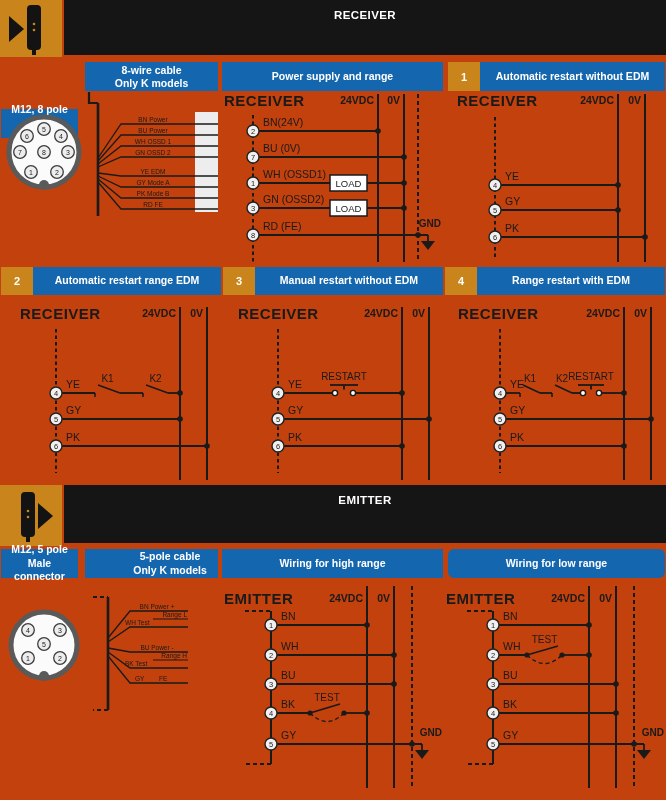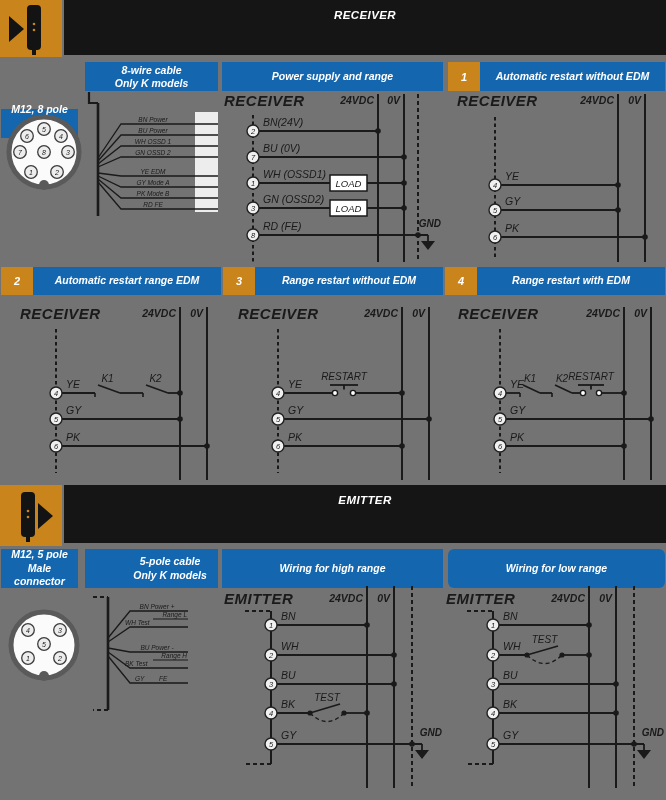--- a/index.html
+++ b/index.html
@@ -1,17 +1,17 @@
 <!DOCTYPE html>
 <html style="--blue: #1467af; --orange: #c9851c; --bar: #151515;"><head>
 <meta charset="utf-8">
 <style>
   html,body{margin:0;padding:0;background:#fff;}
-  .page{position:relative;width:666px;height:800px;background:#737373;overflow:hidden;
-        font-family:"Liberation Sans",sans-serif;font-style:italic;}
+  .page{position:relative;width:666px;height:800px;background:#c2410c;overflow:hidden;
+        font-family:"Liberation Sans",sans-serif;}
   .logo-box{position:absolute;left:0;width:62px;background:var(--orange,#c9851c);
             display:flex;align-items:center;justify-content:center;}
   .banner-bar{position:absolute;left:64px;width:602px;background:var(--bar,#151515);
               color:#fff;font-weight:bold;font-size:11.5px;letter-spacing:.4px;
               display:flex;justify-content:center;align-items:flex-start;
               padding-top:9px;box-sizing:border-box;}
   .hrow{position:absolute;left:0;width:666px;}
   .hcell{position:absolute;top:0;height:29px;background:var(--blue,#1467af);
          color:#fff;display:flex;box-sizing:border-box;}
   .hbadge{width:32px;flex:none;background:var(--orange,#c9851c);display:flex;
@@ -174,21 +174,21 @@
   <div class="hrow" id="hrow2" style="top:267px;height:28px">
       <div class="hcell" style="left: 1px; width: 220px; height: 100%;">
         <div class="hbadge">2</div>
         <div class="htext">
           <div>Automatic restart range EDM</div>
         </div>
       </div>
       <div class="hcell" style="left: 223px; width: 220px; height: 100%;">
         <div class="hbadge">3</div>
         <div class="htext">
-          <div>Range restart without EDM</div>
+          <div>Manual restart without EDM</div>
         </div>
       </div>
       <div class="hcell" style="left: 445px; width: 220px; height: 100%;">
         <div class="hbadge">4</div>
         <div class="htext">
           <div>Range restart with EDM</div>
         </div>
       </div>
     </div>
 
@@ -296,21 +296,21 @@
       <rect x="26" y="52" width="4" height="5" fill="#131313"></rect>
       <polygon points="38,18 38,44 53,31" fill="#131313"></polygon>
       <circle cx="28" cy="26" r="1.3" fill="#c9851c"></circle>
       <circle cx="28" cy="32" r="1.3" fill="#c9851c"></circle>
     </svg>
   </div>
   <div class="banner-bar" style="top:485px;height:58px">
     <span>EMITTER</span>
   </div>
 
-  <div class="hrow" id="hrow3" style="top:549px;height:39px">
+  <div class="hrow" id="hrow3" style="top:549px;height:29px">
       <div class="hcell" style="left: 1px; width: 77px; height: 100%;">
         <div class="htext">
           <div>M12, 5 pole</div>
           <div>Male connector</div>
         </div>
       </div>
       <div class="hcell" style="left: 85px; width: 133px; height: 100%; padding-left: 37px;">
         <div class="htext">
           <div>5-pole cable</div>
           <div>Only K models</div>

